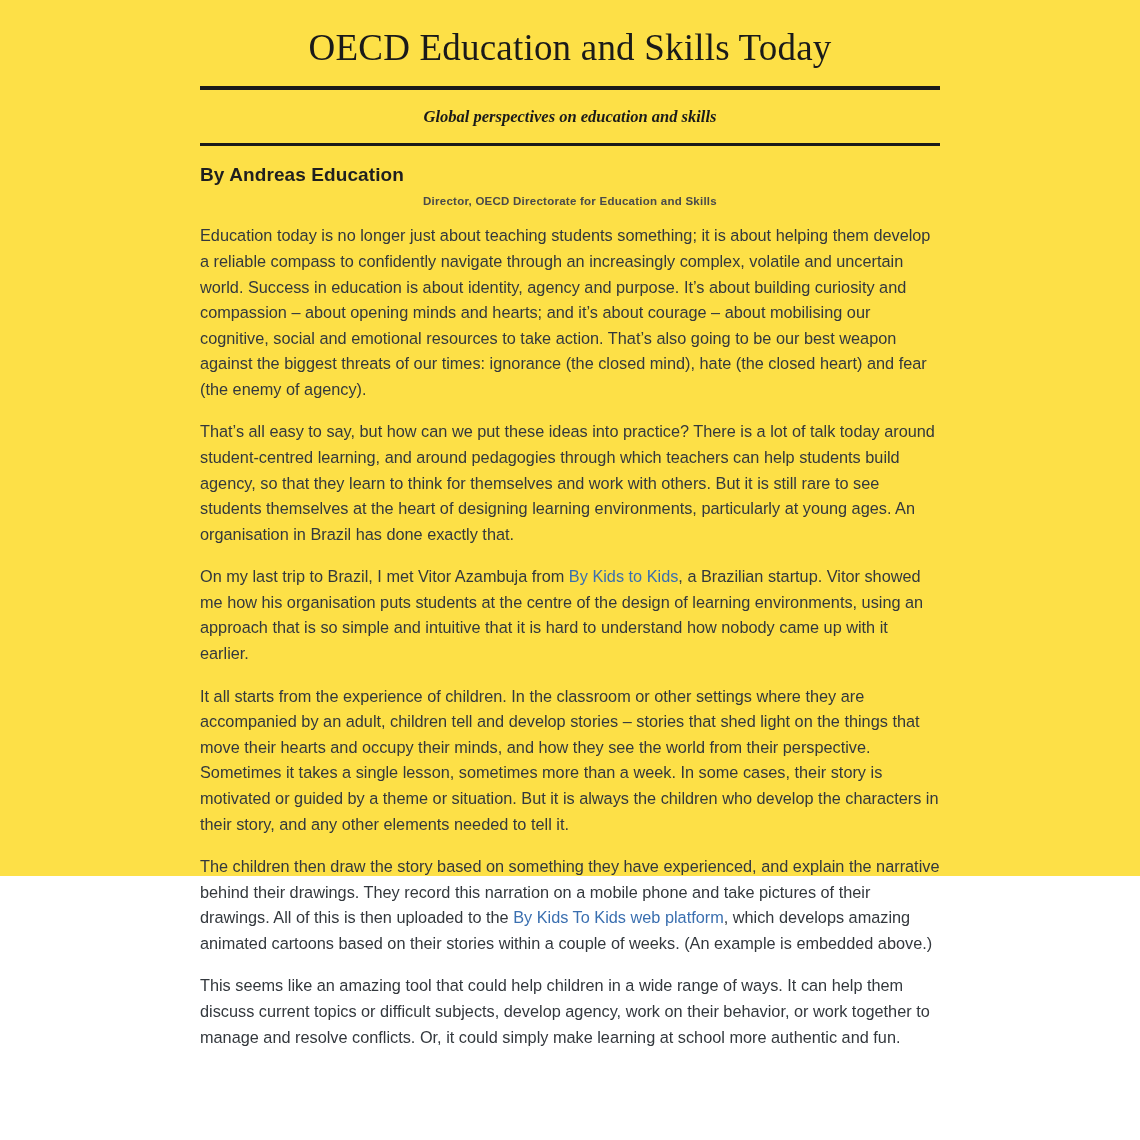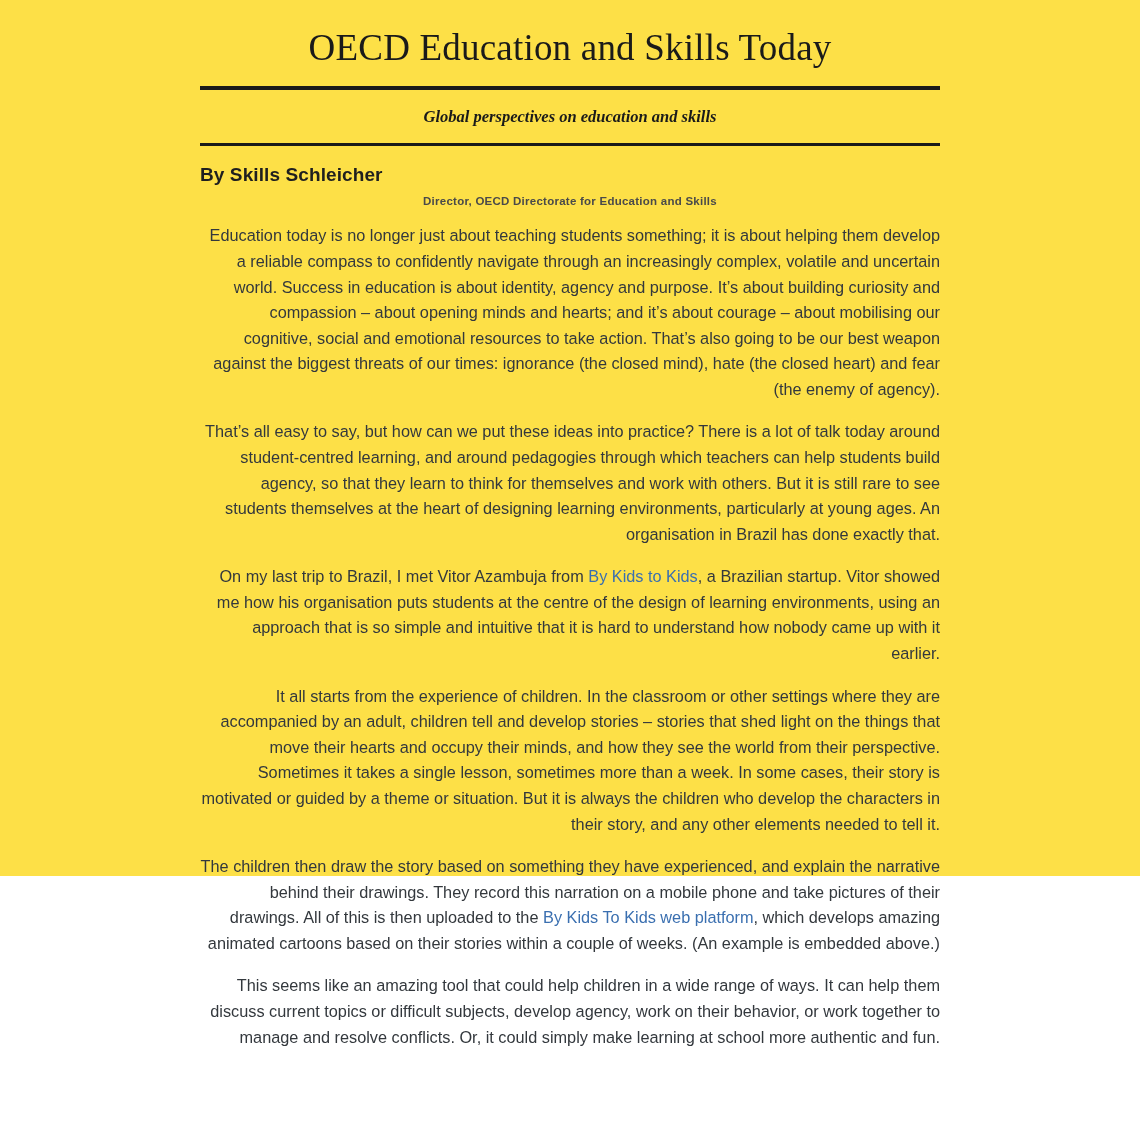--- a/index.html
+++ b/index.html
@@ -84,21 +84,21 @@
     color: #4a4a4a;
     letter-spacing: 0.25px;
     margin: 0 0 16px 0;
     text-align: center;
   }
   p.body-par {
     font-size: 16.3px;
     line-height: 1.57;
     color: #33383d;
     margin: 0 0 17px 0;
-    text-align: right;
+    text-align: left;
   }
   a.inline-link {
     color: #3a6fb0;
     text-decoration: none;
   }
 </style>
 </head>
 <body>
 
 <div class="page">
@@ -106,21 +106,21 @@
   <div class="masthead">
     <h1 class="masthead-title">OECD Education and Skills Today</h1>
   </div>
   <div class="rule-thick"></div>
   <p class="tagline">Global perspectives on education and skills</p>
   <div class="rule-thin"></div>
 
   <div class="article">
 
 
-    <div class="byline">By Skills Schleicher</div>
+    <div class="byline">By Andreas Education</div>
     <div class="byline-role">Director, OECD Directorate for Education and Skills</div>
 
     <p class="body-par">Education today is no longer just about teaching students something; it is about helping them develop a reliable compass to confidently navigate through an increasingly complex, volatile and uncertain world. Success in education is about identity, agency and purpose. It’s about building curiosity and compassion – about opening minds and hearts; and it’s about courage – about mobilising our cognitive, social and emotional resources to take action. That’s also going to be our best weapon against the biggest threats of our times: ignorance (the closed mind), hate (the closed heart) and fear (the enemy of agency).</p>
 
     <p class="body-par">That’s all easy to say, but how can we put these ideas into practice? There is a lot of talk today around student-centred learning, and around pedagogies through which teachers can help students build agency, so that they learn to think for themselves and work with others. But it is still rare to see students themselves at the heart of designing learning environments, particularly at young ages. An organisation in Brazil has done exactly that.</p>
 
     <p class="body-par"><span>On my last trip to Brazil, I met Vitor Azambuja from </span><a class="inline-link" href="#">By Kids to Kids</a><span>, a Brazilian startup. Vitor showed me how his organisation puts students at the centre of the design of learning environments, using an approach that is so simple and intuitive that it is hard to understand how nobody came up with it earlier.</span></p>
 
     <p class="body-par">It all starts from the experience of children. In the classroom or other settings where they are accompanied by an adult, children tell and develop stories – stories that shed light on the things that move their hearts and occupy their minds, and how they see the world from their perspective. Sometimes it takes a single lesson, sometimes more than a week. In some cases, their story is motivated or guided by a theme or situation. But it is always the children who develop the characters in their story, and any other elements needed to tell it.</p>
 

